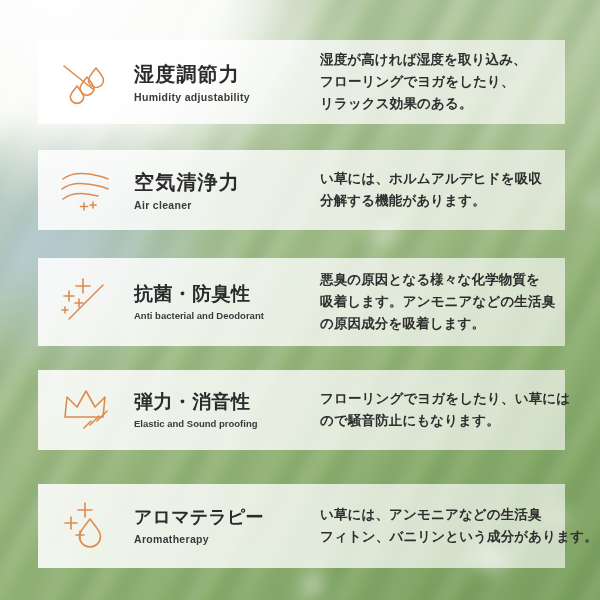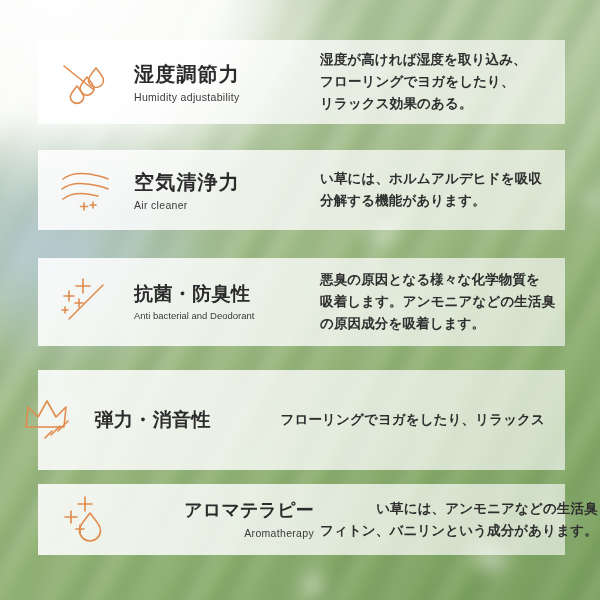--- a/index.html
+++ b/index.html
@@ -111,21 +111,21 @@
     line-height: 1.2;
     white-space: nowrap;
   }
 
   .title-ja.small { font-size: 19px; letter-spacing: .02em; }
   .title-ja.xsmall { font-size: 18px; letter-spacing: .01em; }
 
   .title-en {
     margin-top: 5px;
     font-size: 10.5px;
-    font-weight: 400;
+    font-weight: 700;
     color: #3a3a3a;
     letter-spacing: .03em;
     white-space: nowrap;
   }
   .title-en.tight { font-size: 9.5px; letter-spacing: 0; }
 
   .panel-desc {
     flex: 1;
     font-size: 13.5px;
     font-weight: 700;
@@ -217,38 +217,40 @@
         <div class="title-ja small">抗菌・防臭性</div>
         <div class="title-en tight">Anti bacterial and Deodorant</div>
       </div>
       <div class="panel-desc">
         <span class="line">悪臭の原因となる様々な化学物質を</span>
         <span class="line">吸着します。アンモニアなどの生活臭</span>
         <span class="line">の原因成分を吸着します。</span>
       </div>
     </div>
 
-    <div class="panel" style="top:370px;height:100px;justify-content:flex-end;">
+    <div class="panel" style="top:370px;height:80px;">
       <div class="panel-icon">
         <svg class="ic" width="58" height="54" viewBox="0 0 58 54">
           <path d="M8 34 L10 14 L20 24 L29 8 L38 24 L48 14 L46 34 Z"></path>
           <line x1="40" y1="38" x2="50" y2="28"></line>
           <line x1="33" y1="42" x2="42" y2="33"></line>
           <line x1="27" y1="45" x2="34" y2="38"></line>
         </svg>
       </div>
       <div class="panel-titles">
         <div class="title-ja small">弾力・消音性</div>
-      </div>
-      <div class="panel-desc">
-        <span class="line">フローリングでヨガをしたり、リラックス</span>
-      </div>
-    </div>
-
-    <div class="panel" style="top:484px;height:71px;text-align:right;">
+        <div class="title-en tight">Elastic and Sound proofing</div>
+      </div>
+      <div class="panel-desc">
+        <span class="line">フローリングでヨガをしたり、い草には</span>
+        <span class="line">ので騒音防止にもなります。</span>
+      </div>
+    </div>
+
+    <div class="panel" style="top:484px;height:84px;">
       <div class="panel-icon">
         <svg class="ic" width="54" height="54" viewBox="0 0 54 54">
           <path d="M31 20 c7 9 10.5 13 10.5 17.5 a10.5 10.5 0 0 1 -21 0 c0 -4.5 3.5 -8.5 10.5 -17.5 z"></path>
           <line x1="26" y1="4" x2="26" y2="18"></line>
           <line x1="19" y1="11" x2="33" y2="11"></line>
           <line x1="12" y1="18" x2="12" y2="30"></line>
           <line x1="6" y1="24" x2="18" y2="24"></line>
           <line x1="21" y1="32" x2="21" y2="40"></line>
           <line x1="17" y1="36" x2="25" y2="36"></line>
         </svg>

